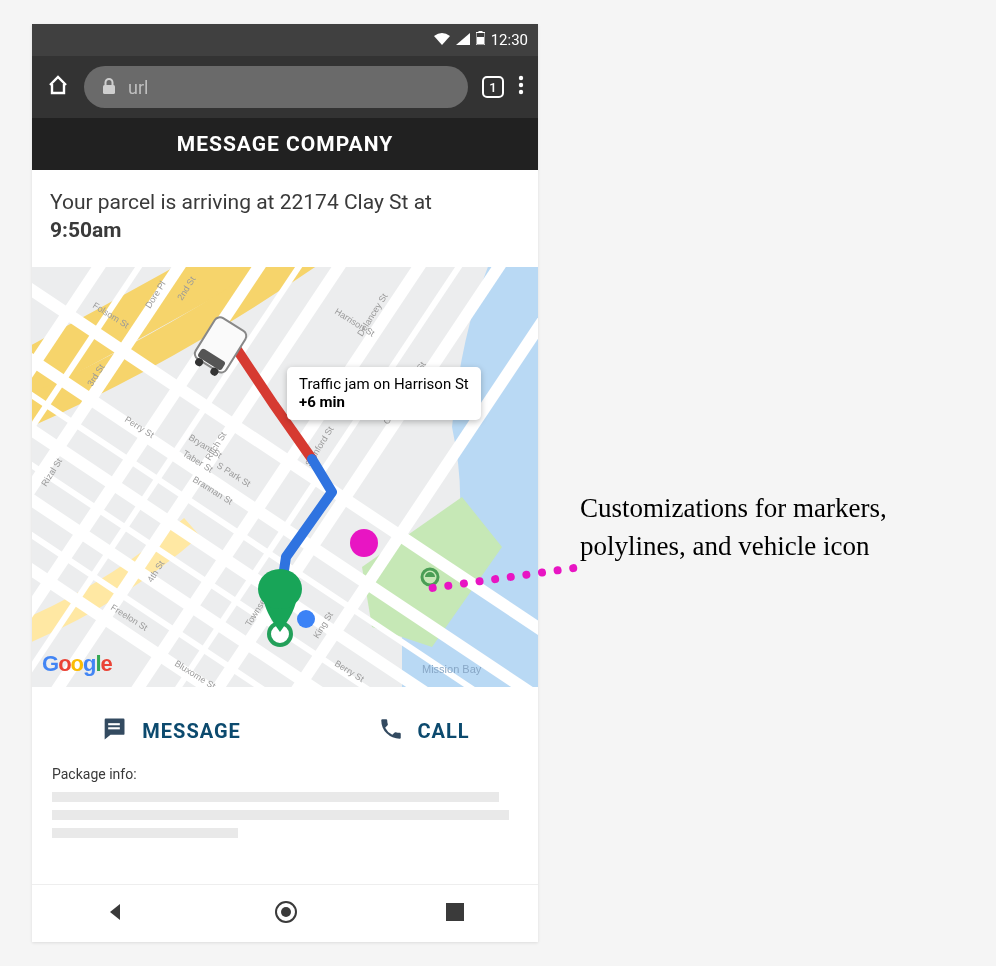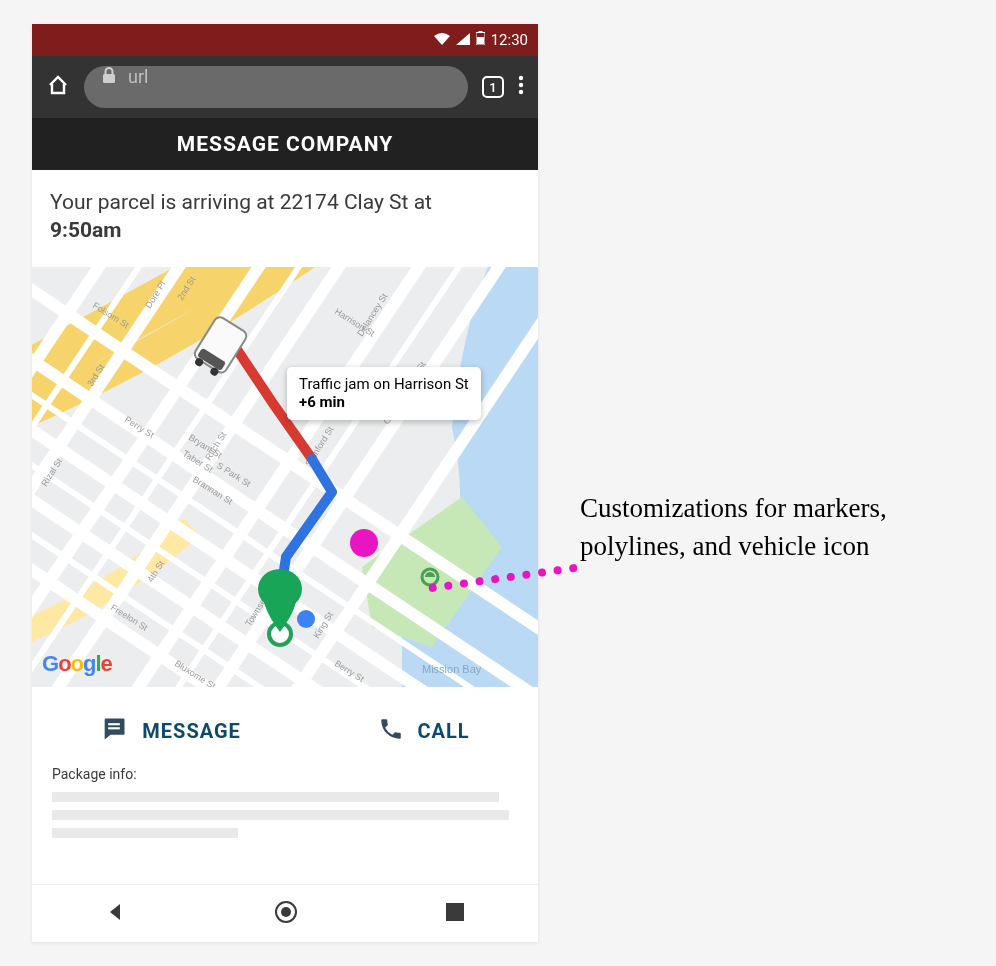--- a/index.html
+++ b/index.html
@@ -15,21 +15,21 @@
     position: absolute;
     left: 32px;
     top: 24px;
     width: 506px;
     height: 918px;
     background: #fff;
     box-shadow: 0 1px 3px rgba(0,0,0,0.1);
   }
   .statusbar {
     height: 32px;
-    background: #7f1d1d;
+    background: #404040;
     color: #fff;
     display: flex;
     justify-content: flex-end;
     align-items: center;
     padding: 0 10px;
     font-size: 15px;
     gap: 6px;
   }
   .browserbar {
     height: 62px;
@@ -38,20 +38,21 @@
     align-items: center;
     padding: 0 14px;
     gap: 14px;
   }
   .urlpill {
     flex: 1;
     background: #6a6a6a;
     height: 42px;
     border-radius: 21px;
     display: flex;
+    align-items: center;
     padding: 0 18px;
     gap: 12px;
     color: #bfbfbf;
     font-size: 18px;
   }
   .tabcount {
     width: 22px;
     height: 22px;
     border: 2px solid #fff;
     border-radius: 5px;

